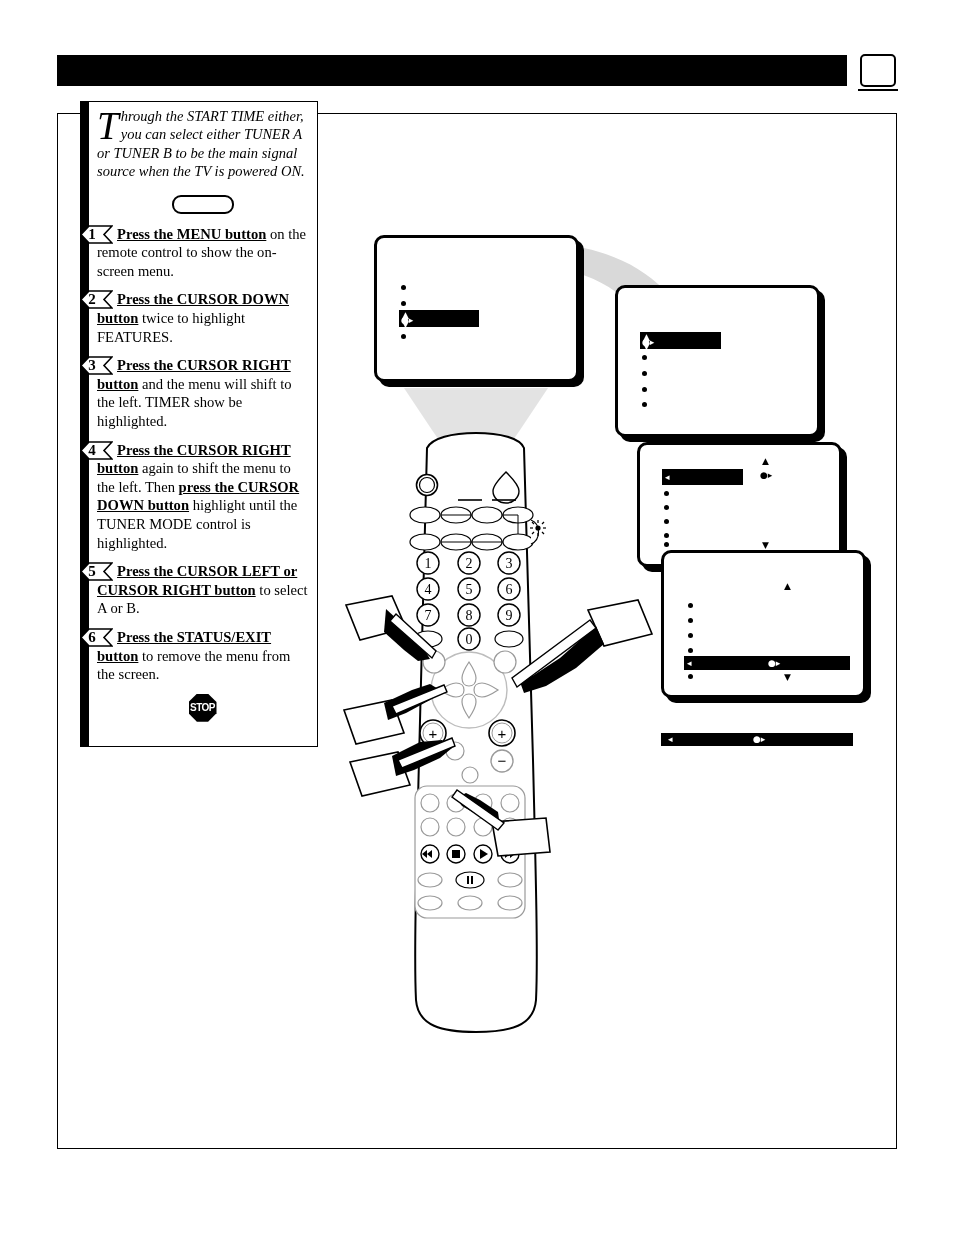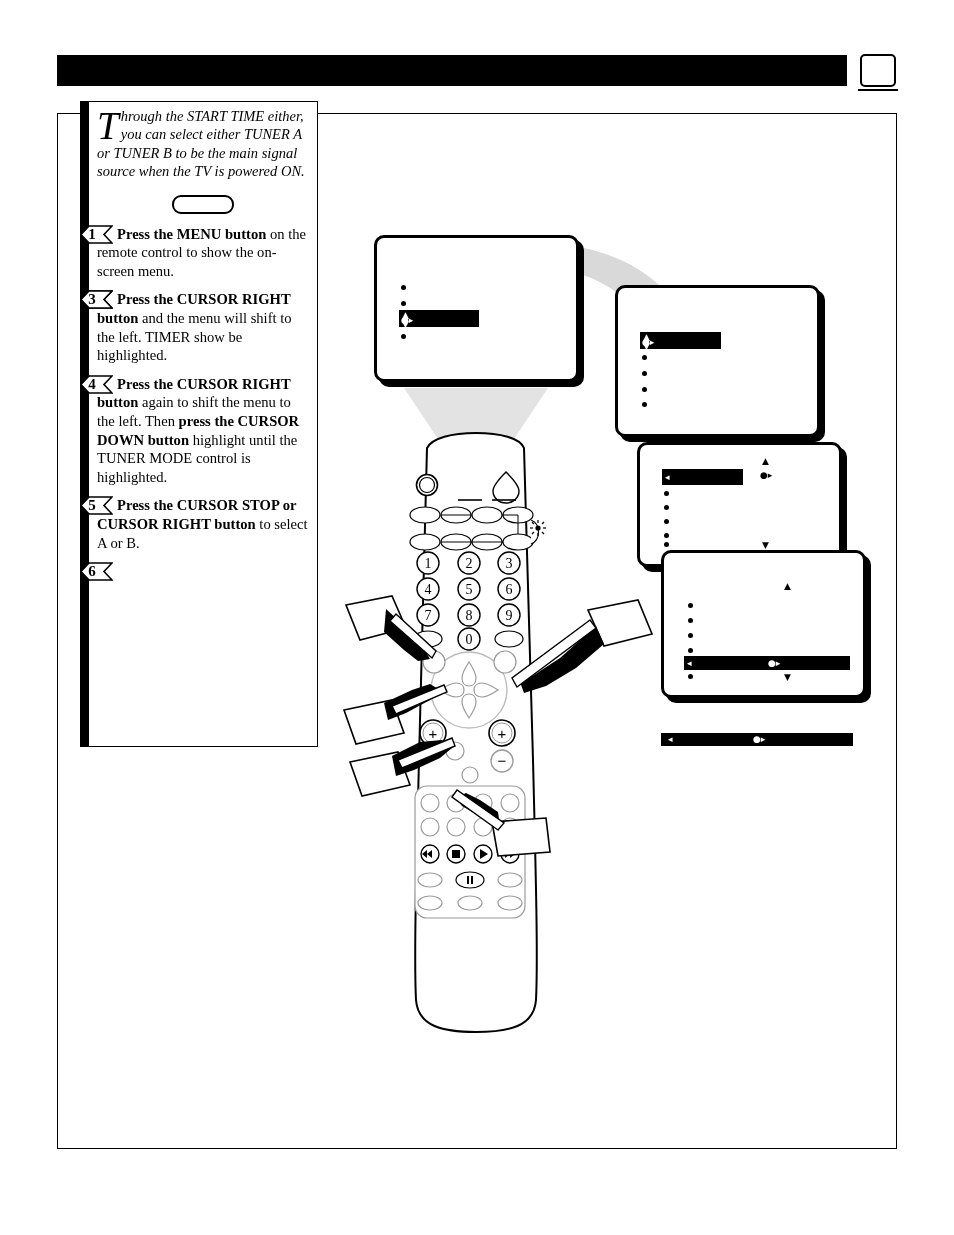--- a/index.html
+++ b/index.html
@@ -160,21 +160,21 @@
     text-align: center;
     font-family: "Liberation Serif", serif;
     font-weight: bold;
     font-size: 15px;
     color: #000;
   }
   .step-body {
     padding-left: 20px;
     text-indent: 0;
   }
-  .step-body b { font-weight: bold; }
+  .step-body b { font-weight: bold; text-decoration: underline; }
 
   
   #stop-wrap {
     text-align: center;
     margin-top: 10px;
   }
   .stop-sign {
     display: inline-block;
     width: 28px;
     height: 28px;
@@ -540,20 +540,21 @@
     <span class="step-body"><b>Press the MENU button</b><span> on the remote control to show the on-screen menu.</span></span>
   </div>
 
   <div class="step">
     <span class="step-marker">
       <svg class="diamond" viewBox="0 0 33 19">
         <path d="M1,9.5 L9,1 L32,1 L24,9.5 L32,18 L9,18 Z" fill="#fff" stroke="#000" stroke-width="1.6"></path>
       </svg>
       <span class="num">2</span>
     </span>
+    <span class="step-body"><b>Press the CURSOR DOWN button</b><span> twice to highlight FEATURES.</span></span>
   </div>
 
   <div class="step">
     <span class="step-marker">
       <svg class="diamond" viewBox="0 0 33 19">
         <path d="M1,9.5 L9,1 L32,1 L24,9.5 L32,18 L9,18 Z" fill="#fff" stroke="#000" stroke-width="1.6"></path>
       </svg>
       <span class="num">3</span>
     </span>
     <span class="step-body"><b>Press the CURSOR RIGHT button</b><span> and the menu will shift to the left. TIMER show be highlighted.</span></span>
@@ -569,25 +570,29 @@
     <span class="step-body"><b>Press the CURSOR RIGHT button</b><span> again to shift the menu to the left. Then </span><b>press the CURSOR DOWN button</b><span> highlight until the TUNER MODE control is highlighted.</span></span>
   </div>
 
   <div class="step">
     <span class="step-marker">
       <svg class="diamond" viewBox="0 0 33 19">
         <path d="M1,9.5 L9,1 L32,1 L24,9.5 L32,18 L9,18 Z" fill="#fff" stroke="#000" stroke-width="1.6"></path>
       </svg>
       <span class="num">5</span>
     </span>
-    <span class="step-body"><b>Press the CURSOR STOP or CURSOR RIGHT button</b><span> to select A or B.</span></span>
+    <span class="step-body"><b>Press the CURSOR LEFT or CURSOR RIGHT button</b><span> to select A or B.</span></span>
   </div>
 
   <div class="step">
     <span class="step-marker">
       <svg class="diamond" viewBox="0 0 33 19">
         <path d="M1,9.5 L9,1 L32,1 L24,9.5 L32,18 L9,18 Z" fill="#fff" stroke="#000" stroke-width="1.6"></path>
       </svg>
       <span class="num">6</span>
     </span>
-  </div>
-
+    <span class="step-body"><b>Press the STATUS/EXIT button</b><span> to remove the menu from the screen.</span></span>
+  </div>
+
+  <div id="stop-wrap">
+    <span class="stop-sign">STOP</span>
+  </div>
 </div>
 
 </body></html>

